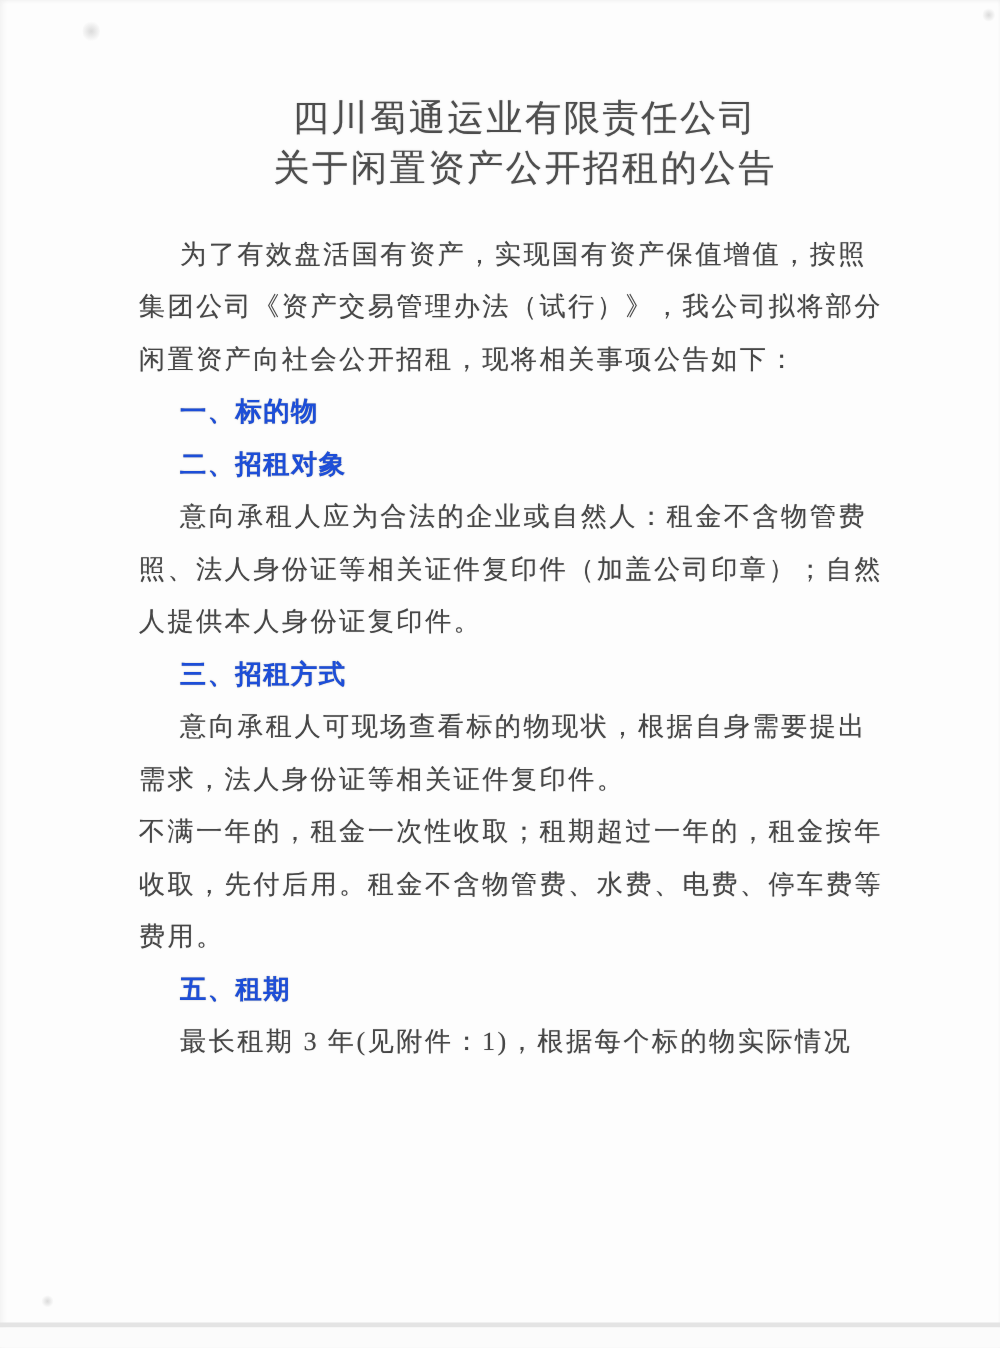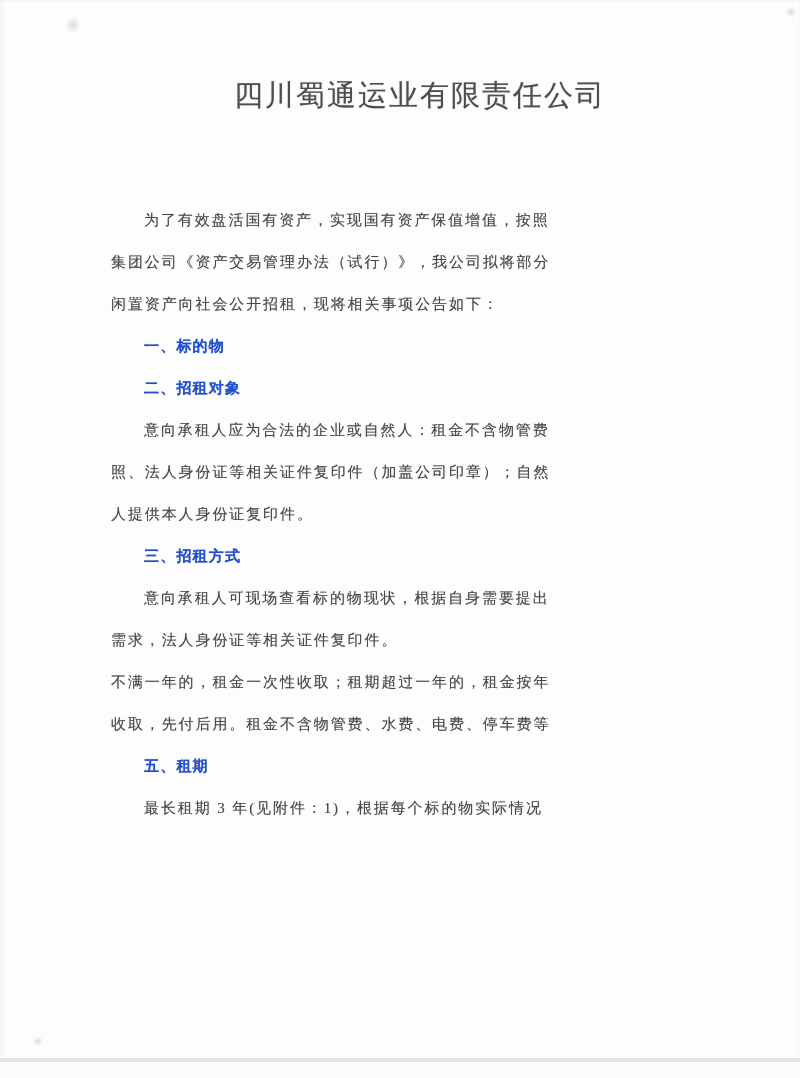--- a/index.html
+++ b/index.html
@@ -32,24 +32,24 @@
   .title-line {
     font-size: 29px;
     line-height: 40px;
     letter-spacing: 2px;
     font-weight: 500;
     text-shadow: 0 0 1px rgba(100,100,100,0.55);
     margin-left: 40px;
   }
   .content {
     position: absolute;
-    top: 199px;
+    top: 182px;
     left: 111px;
     width: 578px;
-    font-size: 15px;
+    font-size: 21px;
     line-height: 42px;
     color: #474747;
     text-shadow: 0 0 0.8px rgba(100,100,100,0.5);
   }
   .line {
     white-space: nowrap;
     letter-spacing: 1.9px;
   }
   .line.first {
     text-indent: 33px;
@@ -86,40 +86,42 @@
   .speck.s2 { left: 33px; top: 1036px; width: 10px; height: 10px; }
   .speck.s3 { left: 786px; top: 6px; width: 10px; height: 12px; }
 </style>
 </head>
 <body>
 
 <div class="page">
 
   <div class="title-block">
     <div class="title-line">四川蜀通运业有限责任公司</div>
+    <div class="title-line">关于闲置资产公开招租的公告</div>
   </div>
 
   <div class="content">
     <div class="line first">为了有效盘活国有资产，实现国有资产保值增值，按照</div>
     <div class="line">集团公司《资产交易管理办法（试行）》，我公司拟将部分</div>
     <div class="line">闲置资产向社会公开招租，现将相关事项公告如下：</div>
 
     <div class="line heading">一、标的物</div>
 
     <div class="line heading">二、招租对象</div>
     <div class="line first">意向承租人应为合法的企业或自然人：租金不含物管费</div>
     <div class="line">照、法人身份证等相关证件复印件（加盖公司印章）；自然</div>
     <div class="line">人提供本人身份证复印件。</div>
 
     <div class="line heading">三、招租方式</div>
     <div class="line first">意向承租人可现场查看标的物现状，根据自身需要提出</div>
     <div class="line">需求，法人身份证等相关证件复印件。</div>
 
     <div class="line">不满一年的，租金一次性收取；租期超过一年的，租金按年</div>
     <div class="line">收取，先付后用。租金不含物管费、水费、电费、停车费等</div>
+    <div class="line">费用。</div>
 
     <div class="line heading">五、租期</div>
     <div class="line first">最长租期 3 年(见附件：1)，根据每个标的物实际情况</div>
   </div>
 
   <div class="speck s1"></div>
   <div class="speck s2"></div>
   <div class="speck s3"></div>
 
   <div class="scan-edge-line"></div>

